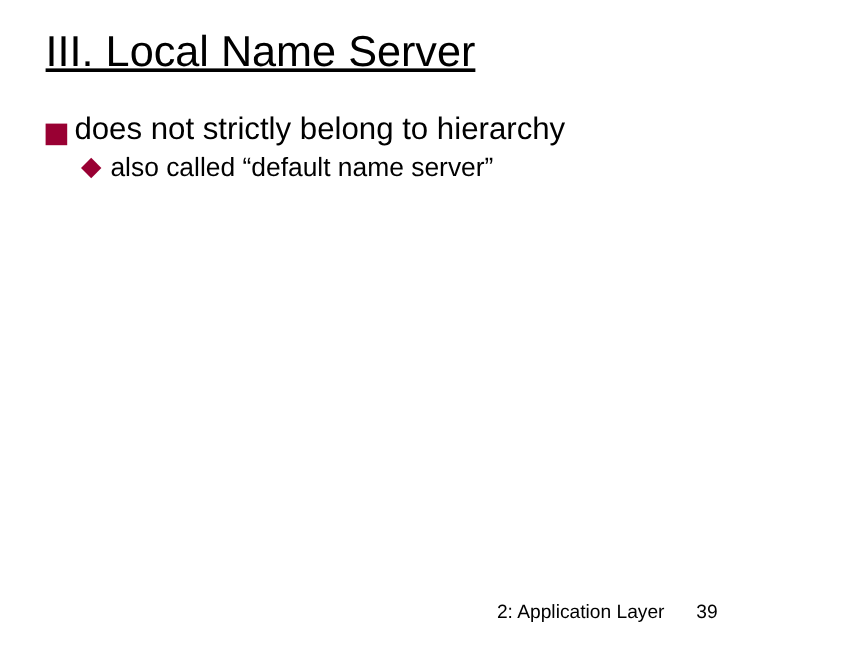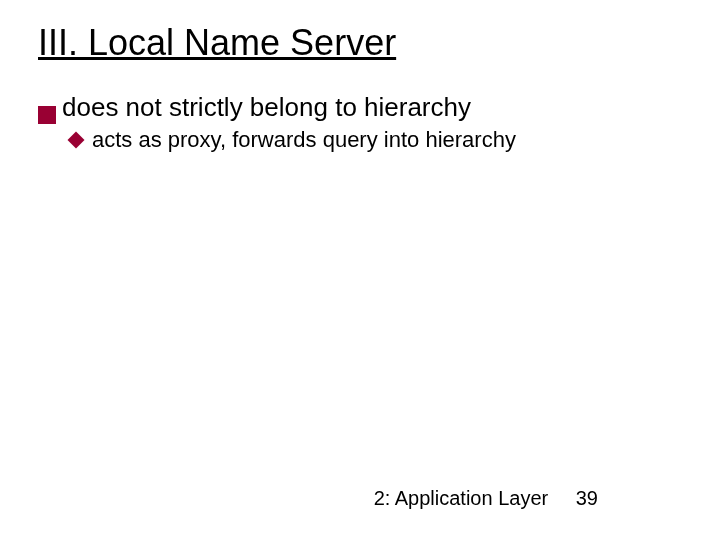--- a/index.html
+++ b/index.html
@@ -25,21 +25,21 @@
     text-decoration: underline;
     margin: 0 0 28px 0;
     font-weight: normal;
   }
   .body {
     font-size: 26px;
     line-height: 1.25;
   }
   .l1 {
     display: flex;
-    align-items: flex-end;
+    align-items: center;
     margin: 0 0 2px 0;
   }
   .l1 .bullet {
     flex: 0 0 auto;
     width: 18px;
     height: 18px;
     background: #990033;
     margin: 8px 6px 0 0;
   }
   .l1 .text {
@@ -57,23 +57,23 @@
     height: 12px;
     background: #990033;
     transform: rotate(45deg);
     margin: 8px 10px 0 2px;
   }
   .l2 .text {
     flex: 1 1 auto;
   }
   .footer {
     position: absolute;
-    bottom: 30px;
+    bottom: 20px;
     right: 34px;
-    font-size: 20px;
+    font-size: 16px;
     font-family: "Comic Sans MS", cursive, sans-serif;
   }
   .footer .chap {
     margin-right: 22px;
   }
 </style>
 </head>
 <body>
 
 <div class="slide">
@@ -81,26 +81,26 @@
   <h1 class="title">III. Local Name Server</h1>
 
   <div class="body">
 
     <div class="l1">
       <span class="bullet"></span>
       <span class="text">does not strictly belong to hierarchy</span>
     </div>
 
 
+    <div class="l2">
+      <span class="diamond"></span>
+      <span class="text">also called “default name server”</span>
+    </div>
 
 
-    <div class="l2">
-      <span class="diamond"></span>
-      <span class="text">acts as proxy, forwards query into hierarchy</span>
-    </div>
 
   </div>
 
   <div class="footer">
     <span class="chap">2: Application Layer</span>
     <span>39</span>
   </div>
 
 </div>
 

